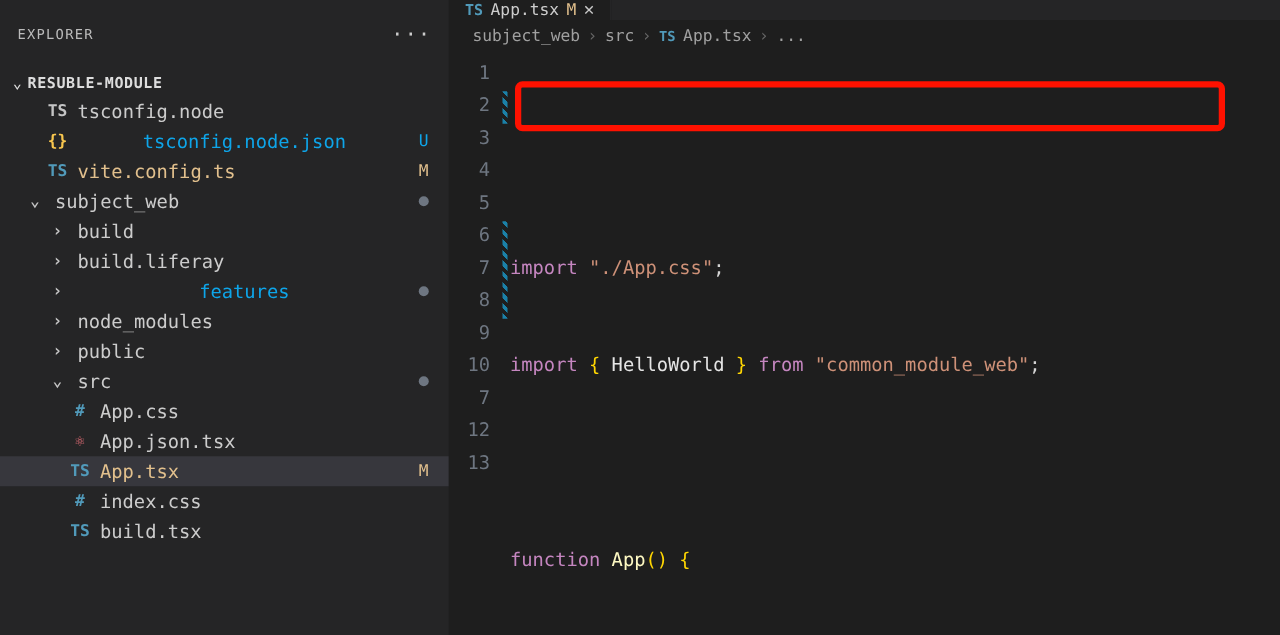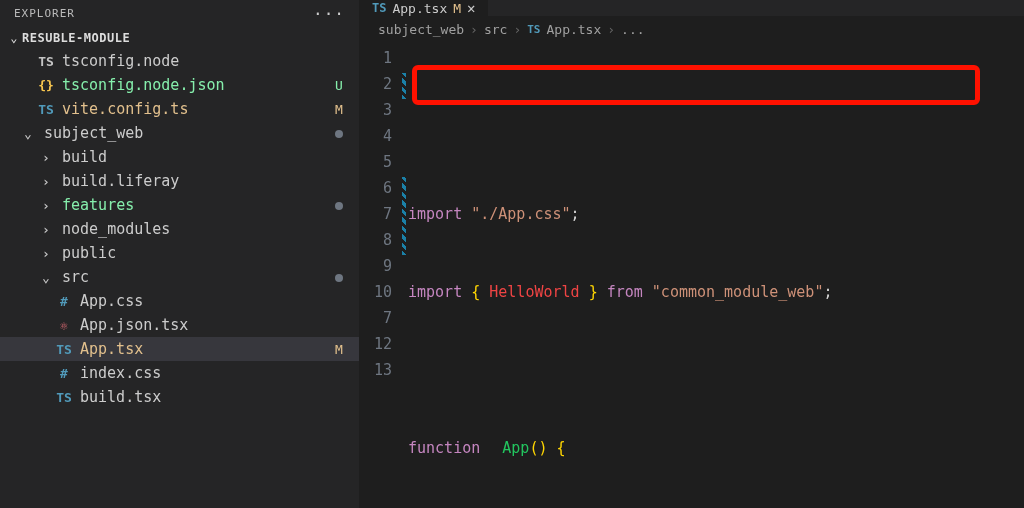--- a/index.html
+++ b/index.html
@@ -18,21 +18,21 @@
     width: 360px;
     background: #252526;
     display: flex;
     flex-direction: column;
     border-right: 1px solid #1e1e1e;
   }
   .sidebar-header {
     display: flex;
     align-items: center;
     justify-content: space-between;
-    padding: 4px 14px;
+    padding: 18px 14px;
     color: #bbbbbb;
     font-size: 11px;
     letter-spacing: 1px;
     text-align: center;
   }
   .sidebar-dots { font-size: 16px; color: #cccccc; cursor: pointer; }
   .root-header {
     display: flex;
     align-items: center;
     padding: 4px 6px;
@@ -57,21 +57,21 @@
     width: 20px;
     display: inline-flex;
     justify-content: center;
     font-size: 13px;
     font-weight: 600;
     margin-right: 6px;
   }
   .tree-label { flex: 1; white-space: nowrap; overflow: hidden; text-overflow: ellipsis; }
   .tree-status { width: 20px; text-align: center; font-size: 13px; }
   .dot { width: 8px; height: 8px; border-radius: 50%; background: #6e7681; display: inline-block; }
-  .c-green { color: #86efac; }
+  .c-green { color: #0ea5e9; text-align: center; }
   .c-yellow { color: #e2c08d; }
   .c-brace { color: #f9c74f; }
   .c-ts { color: #519aba; }
   .c-hash { color: #519aba; }
   .c-react { color: #e06c75; }
   .c-folder { color: #c5c5c5; }
 
   
   .editor {
     flex: 1;
@@ -121,22 +121,22 @@
     padding-right: 16px;
     user-select: none;
   }
   .code {
     flex: 1;
     position: relative;
     white-space: pre;
   }
   .line { height: 26px; display: block; }
   .tok-keyword { color: #c586c0; }
-  .tok-type2 { color: #ef4444; }
-  .tok-func { color: #22c55e; margin-left: 13px; }
+  .tok-type2 { color: #e5e5e5; }
+  .tok-func { color: #fef9c3; }
   .tok-string { color: #ce9178; }
   .tok-punc { color: #d4d4d4; }
   .tok-brace-y { color: #ffd602; }
   .highlight-box {
     position: absolute;
     border: 5px solid #ff1100;
     border-radius: 6px;
     left: 4px;
     top: 20px;
     width: 568px;

